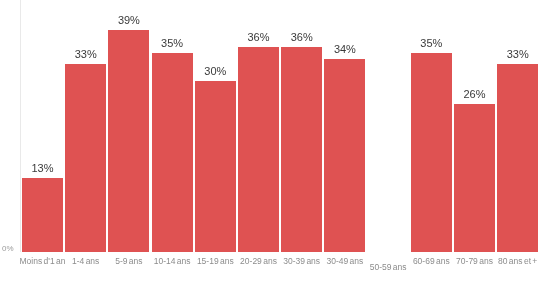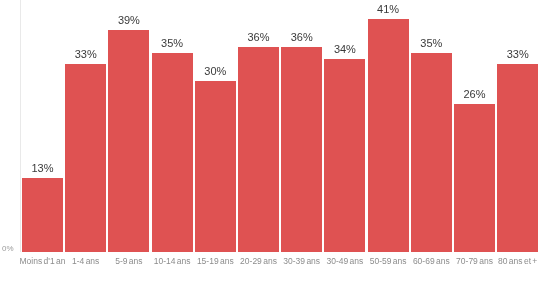--- a/index.html
+++ b/index.html
@@ -126,24 +126,20 @@
         <div class="bar-value" style="bottom: 207.786px; color: rgb(58, 58, 58);">36%</div>
       </div>
       <div class="bar-slot" style="left: 259.2px; height: 252px;">
         <div class="bar-rect" style="height: 204.786px; background: rgb(223, 82, 82);"></div>
         <div class="bar-value" style="bottom: 207.786px; color: rgb(58, 58, 58);">36%</div>
       </div>
       <div class="bar-slot" style="left: 302.4px; height: 228px;">
         <div class="bar-rect" style="height: 193.409px; background: rgb(223, 82, 82);"></div>
         <div class="bar-value" style="bottom: 196.409px; color: rgb(58, 58, 58);">34%</div>
       </div>
-      <div class="bar-slot" style="left: 345.6px; height: 252px;">
-        <div class="bar-rect" style="height: 233.228px; background: rgb(223, 82, 82);"></div>
-        <div class="bar-value" style="bottom: 236.228px; color: rgb(58, 58, 58);">41%</div>
-      </div>
       <div class="bar-slot" style="left: 388.8px; height: 252px;">
         <div class="bar-rect" style="height: 199.097px; background: rgb(223, 82, 82);"></div>
         <div class="bar-value" style="bottom: 202.097px; color: rgb(58, 58, 58);">35%</div>
       </div>
       <div class="bar-slot" style="left: 432px; height: 252px;">
         <div class="bar-rect" style="height: 147.901px; background: rgb(223, 82, 82);"></div>
         <div class="bar-value" style="bottom: 150.901px; color: rgb(58, 58, 58);">26%</div>
       </div>
       <div class="bar-slot" style="left: 475.2px; height: 252px;">
         <div class="bar-rect" style="height: 187.72px; background: rgb(223, 82, 82);"></div>
@@ -153,19 +149,19 @@
 
   <div id="x-axis">
       <div class="x-label" style="left: -7.5px; color: rgb(140, 140, 140);">Moins d'1 an</div>
       <div class="x-label" style="left: 35.7px; color: rgb(140, 140, 140);">1-4 ans</div>
       <div class="x-label" style="left: 78.9px; color: rgb(140, 140, 140);">5-9 ans</div>
       <div class="x-label" style="left: 122.1px; color: rgb(140, 140, 140);">10-14 ans</div>
       <div class="x-label" style="left: 165.3px; color: rgb(140, 140, 140);">15-19 ans</div>
       <div class="x-label" style="left: 208.5px; color: rgb(140, 140, 140);">20-29 ans</div>
       <div class="x-label" style="left: 251.7px; color: rgb(140, 140, 140);">30-39 ans</div>
       <div class="x-label" style="left: 294.9px; color: rgb(140, 140, 140);">30-49 ans</div>
-      <div class="x-label" style="left: 338.1px; color: rgb(140, 140, 140);">50-59 ans</div>
+      <div class="x-label" style="left: 338.1px; color: rgb(140, 140, 140); margin-top: 6px;">50-59 ans</div>
       <div class="x-label" style="left: 381.3px; color: rgb(140, 140, 140);">60-69 ans</div>
       <div class="x-label" style="left: 424.5px; color: rgb(140, 140, 140);">70-79 ans</div>
       <div class="x-label" style="left: 467.7px; color: rgb(140, 140, 140);">80 ans et +</div>
     </div>
 
 </div>
 
 </body></html>

